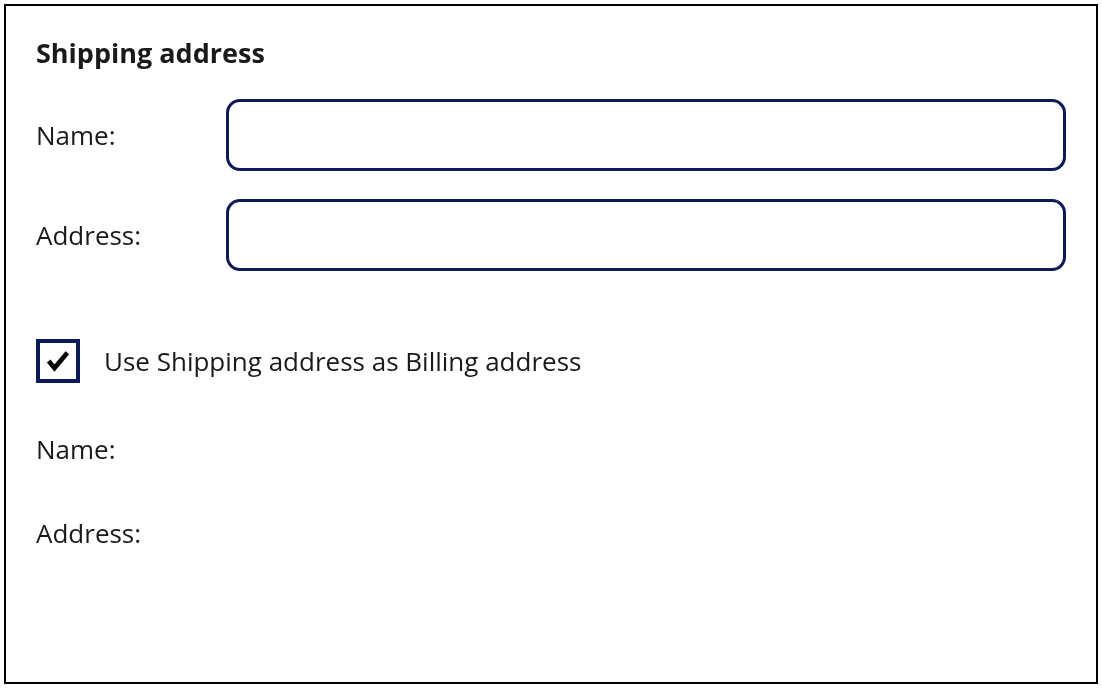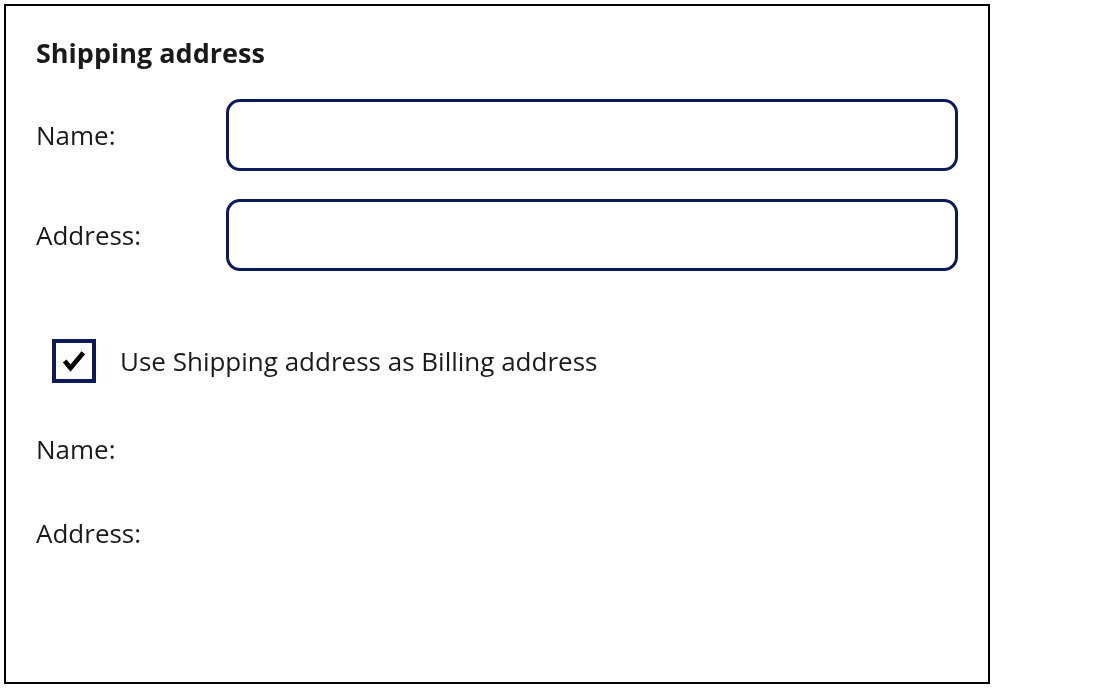--- a/index.html
+++ b/index.html
@@ -8,21 +8,21 @@
       padding: 0;
     }
     body {
       font-family: "Open Sans", "Segoe UI", Arial, sans-serif;
       font-size: 24px;
       color: #1a1a1a;
       background: #fff;
       padding: 4px;
     }
     .container {
-      width: 986px;
+      width: 1094px;
       height: 680px;
       border: 2px solid #000;
       padding: 28px 30px;
     }
     .section-heading {
       font-weight: 700;
       font-size: 27px;
       margin-bottom: 28px;
     }
     .form-row {
@@ -46,21 +46,20 @@
       background: #fff;
       outline: none;
     }
     .spacer {
       height: 40px;
     }
     .checkbox-row {
       display: flex;
       align-items: center;
       margin-bottom: 48px;
-      margin-left: 16px;
     }
     .checkbox {
       width: 44px;
       height: 44px;
       border: 4px solid #0d1a58;
       display: flex;
       align-items: center;
       justify-content: center;
       margin-right: 24px;
       cursor: pointer;

